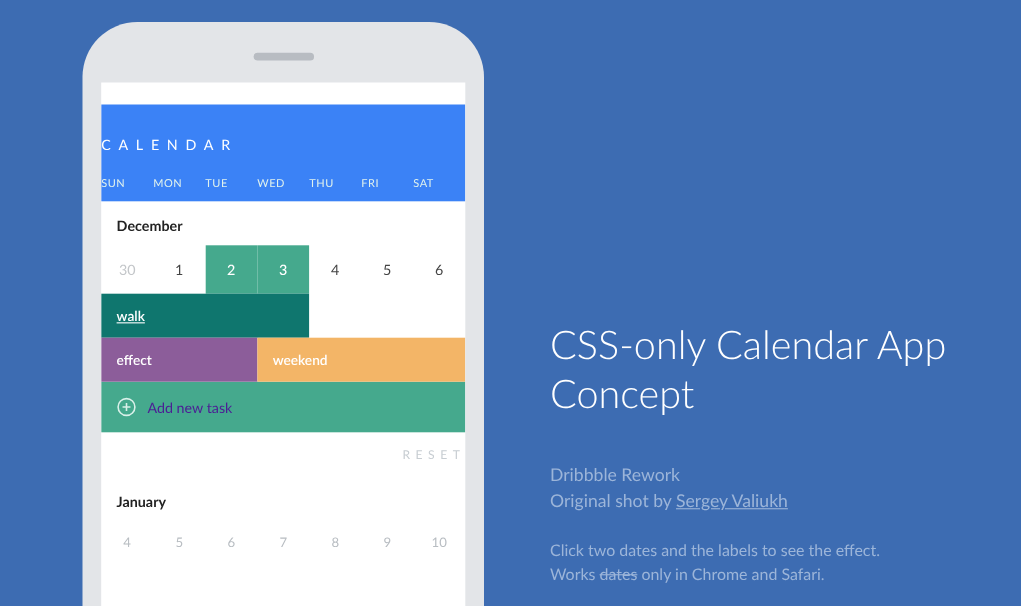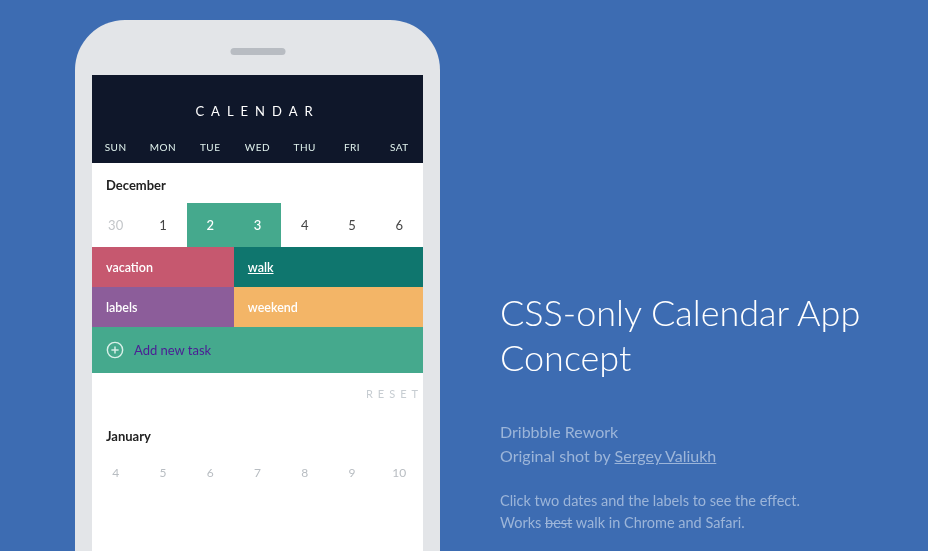--- a/index.html
+++ b/index.html
@@ -33,24 +33,24 @@
     border-radius: 4px;
   }
   .screen {
     width: 100%;
     height: 100%;
     background: #fff;
     overflow: hidden;
     position: relative;
   }
   .header {
-    background: #0f172a;
+    background: #3b82f6;
     color: #fff;
     padding: 28px 0 10px 0;
-    text-align: center;
+    margin-top: 20px;
   }
   .header .title {
     font-size: 13px;
     letter-spacing: 7px;
     font-weight: 400;
     margin-bottom: 22px;
   }
   .weekdays {
     display: flex;
   }
@@ -186,25 +186,24 @@
       <div class="day faded">30</div>
       <div class="day">1</div>
       <div class="day selected">2</div>
       <div class="day selected">3</div>
       <div class="day">4</div>
       <div class="day">5</div>
       <div class="day">6</div>
     </div>
 
     <div class="taskrow">
-      <div class="task pink">vacation</div>
       <div class="task blue">walk</div>
     </div>
     <div class="taskrow">
-      <div class="task purple">labels</div>
+      <div class="task purple">effect</div>
       <div class="task orange">weekend</div>
     </div>
 
     <div class="add-task">
       <svg class="plus-icon" viewBox="0 0 20 20">
         <circle cx="10" cy="10" r="8.5" fill="none" stroke="#d9f0e9" stroke-width="1.6"></circle>
         <line x1="10" y1="6" x2="10" y2="14" stroke="#d9f0e9" stroke-width="1.6"></line>
         <line x1="6" y1="10" x2="14" y2="10" stroke="#d9f0e9" stroke-width="1.6"></line>
       </svg>
       <span>Add new task</span>
@@ -231,16 +230,16 @@
   <h1>CSS-only Calendar App Concept</h1>
   <div class="meta">
     <div>Dribbble Rework</div>
     <div>
       <span>Original shot by </span><span class="underline">Sergey Valiukh</span>
     </div>
   </div>
   <div class="hint">
     <div>Click two dates and the labels to see the effect.</div>
     <div>
-      <span>Works </span><span class="strike">best</span><span> walk in Chrome and Safari.</span>
+      <span>Works </span><span class="strike">dates</span><span> only in Chrome and Safari.</span>
     </div>
   </div>
 </div>
 
 </body></html>

